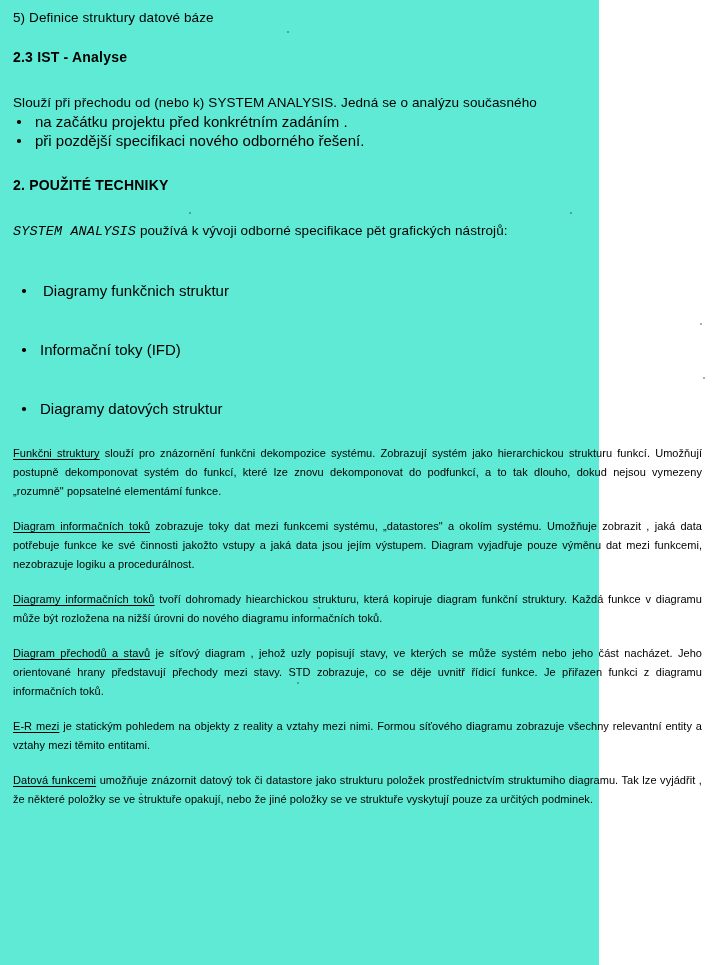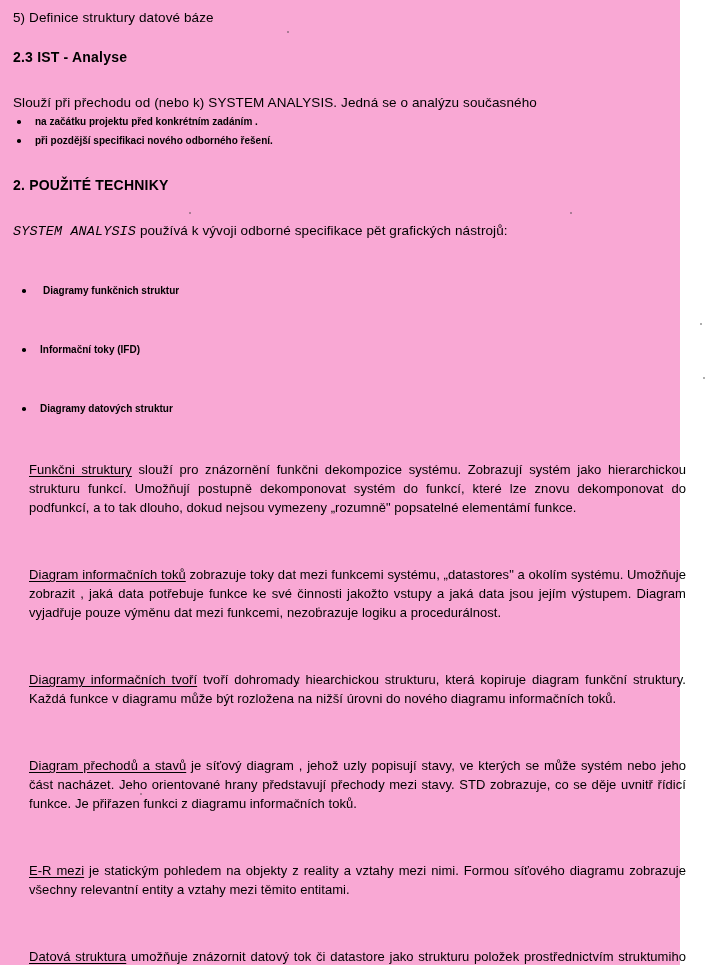--- a/index.html
+++ b/index.html
@@ -12,47 +12,47 @@
     width: 716px;
     height: 965px;
     overflow: hidden;
     font-family: "Liberation Sans", sans-serif;
     color: #000000;
     -webkit-font-smoothing: none;
   }
 
   .page {
     position: relative;
-    width: 680px;
+    width: 599px;
     height: 965px;
-    background: #f9a8d4;
+    background: #5eead4;
     padding: 0;
     box-sizing: border-box;
   }
 
   .content {
     position: absolute;
     left: 13px;
     top: 8px;
     width: 689px;
   }
 
   
   .line {
     font-size: 13.5px;
     line-height: 19px;
     letter-spacing: 0.1px;
     margin: 0;
   }
 
   .para {
-    font-size: 13px;
+    font-size: 11px;
     line-height: 19px;
     text-align: justify;
-    margin: 16px;
+    margin: 0;
     letter-spacing: 0.05px;
   }
 
   .heading {
     font-size: 14px;
     line-height: 19px;
     font-weight: bold;
     margin: 0;
     letter-spacing: 0.2px;
   }
@@ -68,24 +68,23 @@
 
   
   .bullets {
     list-style: none;
     margin: 0;
     padding: 0;
   }
   .bullets li {
     position: relative;
     padding-left: 22px;
-    font-size: 10px;
+    font-size: 15px;
     line-height: 19px;
     margin: 0;
-    font-weight: bold;
   }
   .bullets li::before {
     content: "";
     position: absolute;
     left: 4px;
     top: 8px;
     width: 3.5px;
     height: 3.5px;
     background: #000;
     border-radius: 50%;
@@ -150,28 +149,28 @@
     <div class="gap-xl"></div>
 
     <p class="para"><span class="underline">Funkčni struktury</span><span> slouží pro znázornění funkčni dekompozice systému. Zobrazují  systém jako hierarchickou  strukturu funkcí. Umožňují postupně dekomponovat systém do funkcí, které lze znovu dekomponovat do podfunkcí, a to tak dlouho, dokud nejsou vymezeny „rozumně" popsatelné elementámí funkce.</span></p>
 
     <div class="gap-md"></div>
 
     <p class="para"><span class="underline">Diagram informačních toků</span><span>  zobrazuje toky dat mezi funkcemi systému, „datastores" a okolím systému. Umožňuje zobrazit , jaká data potřebuje funkce ke své činnosti jakožto vstupy a jaká data jsou jejím výstupem. Diagram vyjadřuje pouze výměnu dat  mezi funkcemi, nezobrazuje logiku a procedurálnost.</span></p>
 
     <div class="gap-md"></div>
 
-    <p class="para"><span class="underline">Diagramy informačních tvoří</span><span> tvoří dohromady hiearchickou strukturu, která kopiruje diagram funkční struktury. Každá funkce v diagramu může být rozložena na nižší úrovni do nového diagramu informačních toků.</span></p>
+    <p class="para"><span class="underline">Diagramy informačních toků</span><span> tvoří dohromady hiearchickou strukturu, která kopiruje diagram funkční struktury. Každá funkce v diagramu může být rozložena na nižší úrovni do nového diagramu informačních toků.</span></p>
 
     <div class="gap-md"></div>
 
     <p class="para"><span class="underline">Diagram přechodů a stavů</span><span>  je síťový diagram , jehož uzly popisují stavy, ve kterých se může systém nebo jeho část nacházet. Jeho orientované hrany představují přechody mezi stavy. STD zobrazuje, co se děje uvnitř řídicí funkce. Je přiřazen funkci z diagramu informačních toků.</span></p>
 
     <div class="gap-md"></div>
 
     <p class="para"><span class="underline">E-R mezi</span><span> je statickým pohledem na objekty z reality a vztahy mezi nimi. Formou síťového diagramu zobrazuje všechny relevantní entity a vztahy mezi těmito entitami.</span></p>
 
     <div class="gap-md"></div>
 
-    <p class="para"><span class="underline">Datová struktura</span><span>  umožňuje znázornit datový tok či datastore jako strukturu položek prostřednictvím struktumiho diagramu. Tak lze vyjádřit , že některé položky se ve struktuře opakují,  nebo že jiné položky se ve struktuře vyskytují pouze za určitých podminek.</span></p>
+    <p class="para"><span class="underline">Datová funkcemi</span><span>  umožňuje znázornit datový tok či datastore jako strukturu položek prostřednictvím struktumiho diagramu. Tak lze vyjádřit , že některé položky se ve struktuře opakují,  nebo že jiné položky se ve struktuře vyskytují pouze za určitých podminek.</span></p>
 
   </div>
 </div>
 
 </body></html>

